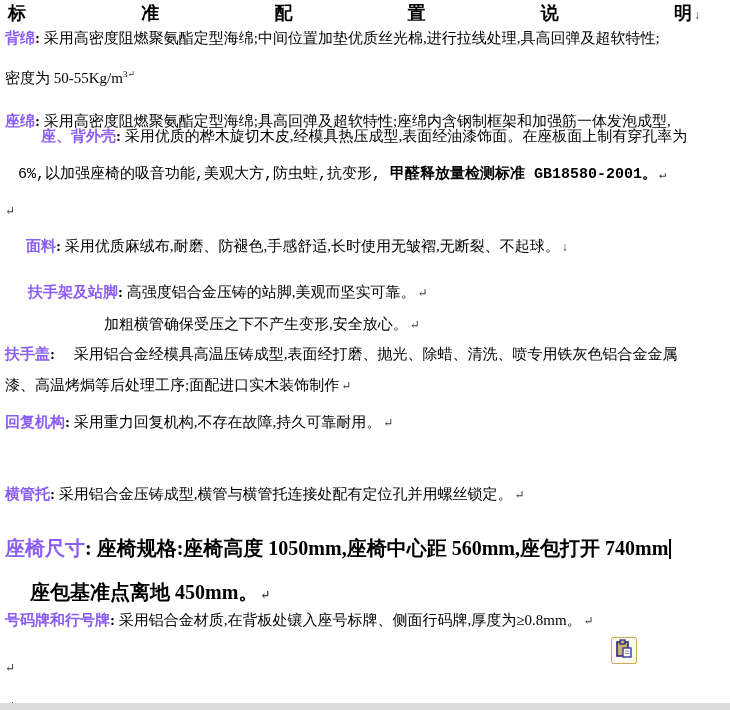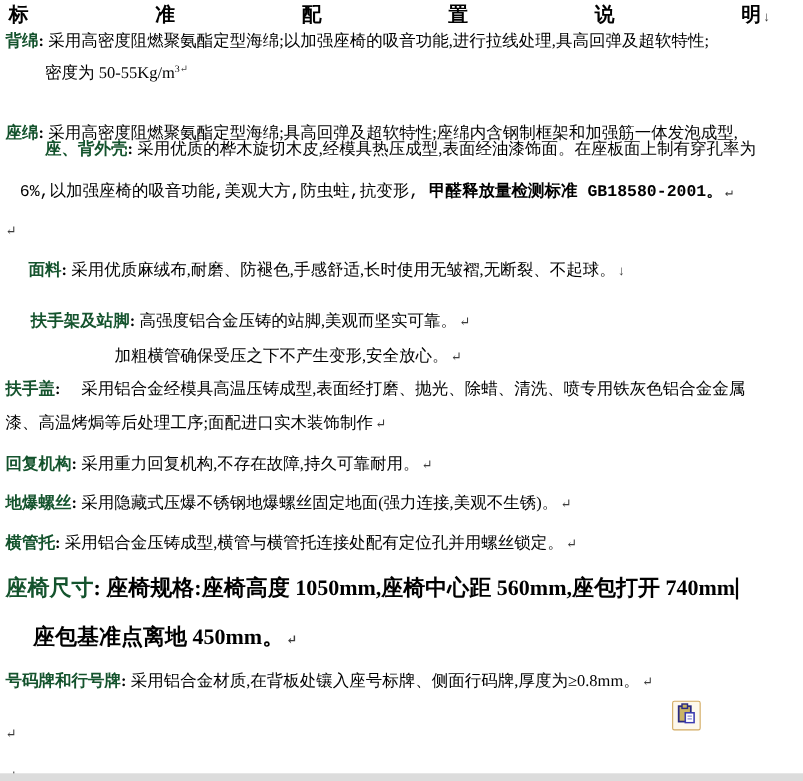--- a/index.html
+++ b/index.html
@@ -5,31 +5,31 @@
   html,body{margin:0;padding:0;background:#ffffff;}
   .doc{
     position:relative;
     width:730px;height:710px;
     background:#ffffff;
     font-family:"Liberation Serif","DejaVu Serif",serif;
     color:#000000;
     overflow:hidden;
   }
   .line{position:absolute;left:5px;white-space:nowrap;font-size:15px;line-height:20px;color:#000;}
-  .hdr{color:#14532d;font-weight:bold;}
+  .hdr{color:#8b5cf6;font-weight:bold;}
   .b{font-weight:bold;}
   .mark{color:#3c3c3c;font-size:12px;padding-left:2px;}
   .sup{vertical-align:super;font-size:9px;line-height:0;}
   .supmark{vertical-align:super;font-size:9px;line-height:0;color:#3c3c3c;}
   .title-row{
     position:absolute;top:1px;left:8px;width:692px;
     display:flex;justify-content:space-between;
     font-size:18px;font-weight:bold;
   }
-  .big{font-size:20px;line-height:26px;font-weight:bold;}
+  .big{font-size:20px;line-height:26px;font-weight:bold;margin-top:13px;}
   .cursor{display:inline-block;width:2px;height:20px;background:#000;vertical-align:-4px;margin-left:1px;}
   .paste-btn{
     position:absolute;left:611px;top:637px;width:24px;height:25px;
     background:#fdf8ec;border:1px solid #d2a95f;border-radius:2px;
     display:flex;align-items:center;justify-content:center;cursor:pointer;
   }
   .bottom-strip{
     position:absolute;left:0;bottom:0;width:730px;height:7px;background:#dcdcdc;
   }
 </style>
@@ -42,23 +42,23 @@
     <span>标</span>
     <span>准</span>
     <span>配</span>
     <span>置</span>
     <span>说</span>
     <span><span>明</span><span class="mark">↓</span></span>
   </div>
 
   <div class="line" style="top:28px;">
     <span class="hdr">背绵</span><span class="b">:</span>
-    <span>采用高密度阻燃聚氨酯定型海绵;以加强座椅的吸音功能,进行拉线处理,具高回弹及超软特性;</span>
+    <span>采用高密度阻燃聚氨酯定型海绵;中间位置加垫优质丝光棉,进行拉线处理,具高回弹及超软特性;</span>
   </div>
-  <div class="line" style="top:57px;margin-left:36px;">
+  <div class="line" style="top:68px;">
     <span>密度为 50-55Kg/m</span><span class="sup">3</span><span class="supmark">↵</span>
   </div>
 
   <div class="line" style="top:76px;margin-top:35px;">
     <span class="hdr">座绵</span><span class="b">:</span>
     <span>采用高密度阻燃聚氨酯定型海绵;具高回弹及超软特性;座绵内含钢制框架和加强筋一体发泡成型,</span>
   </div>
 
   <div class="line" style="top:126px;margin-left:36px;">
     <span class="hdr">座、背外壳</span><span class="b">:</span>
@@ -92,24 +92,20 @@
   </div>
   <div class="line" style="top:375px;">
     <span>漆、高温烤焗等后处理工序;面配进口实木装饰制作</span><span class="mark">↵</span>
   </div>
 
   <div class="line" style="top:412px;">
     <span class="hdr">回复机构</span><span class="b">:</span>
     <span>采用重力回复机构,不存在故障,持久可靠耐用。</span><span class="mark">↵</span>
   </div>
 
-  <div class="line" style="top:448px;">
-    <span class="hdr">地爆螺丝</span><span class="b">:</span>
-    <span>采用隐藏式压爆不锈钢地爆螺丝固定地面(强力连接,美观不生锈)。</span><span class="mark">↵</span>
-  </div>
 
   <div class="line" style="top:484px;">
     <span class="hdr">横管托</span><span class="b">:</span>
     <span>采用铝合金压铸成型,横管与横管托连接处配有定位孔并用螺丝锁定。</span><span class="mark">↵</span>
   </div>
 
   <div class="line big" style="top:522px;">
     <span class="hdr">座椅尺寸</span><span>:</span>
     <span>座椅规格:座椅高度 1050mm,座椅中心距 560mm,座包打开 740mm</span><span class="cursor"></span>
   </div>

